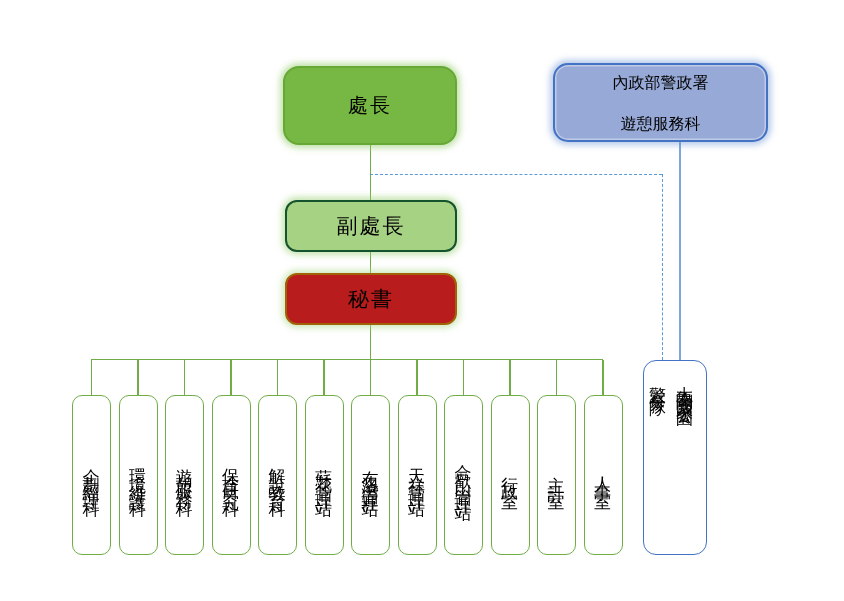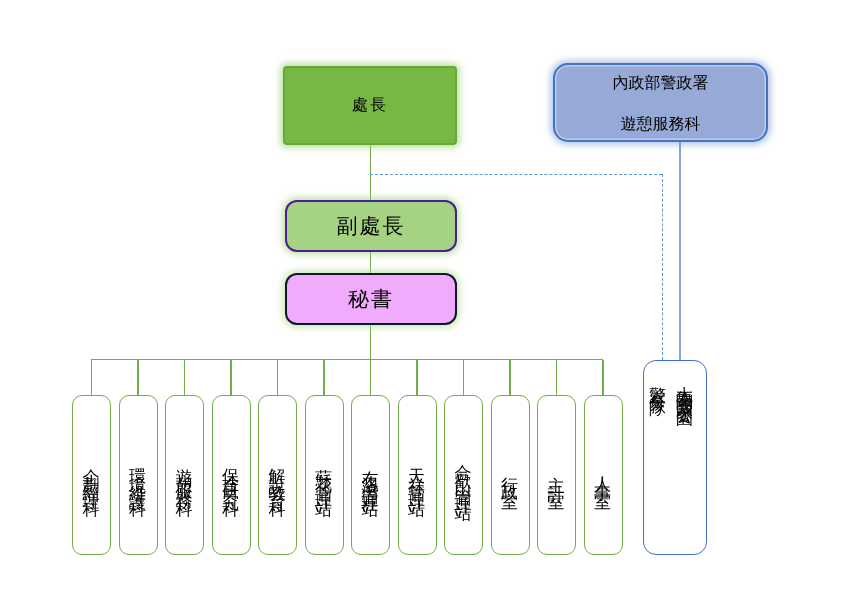--- a/index.html
+++ b/index.html
@@ -18,48 +18,48 @@
     align-items: center;
     justify-content: center;
     text-align: center;
     gap: 20px;
   }
   
   .chief {
     left: 283px; top: 66px; width: 174px; height: 79px;
     background: #76B843;
     border: 2px solid #65A835;
-    border-radius: 4px;
+    border-radius: 16px;
     box-shadow: 0 0 6px 3px rgba(139, 200, 94, 0.55);
-    font-size: 16px;
+    font-size: 20px;
     letter-spacing: 2px;
   }
   .police-hq {
     left: 553px; top: 63px; width: 215px; height: 79px;
     background: #97A9D6;
     border: 2px solid #4472C4;
     border-radius: 15px;
     box-shadow: 0 0 6px 3px rgba(110, 150, 215, 0.5), inset 0 0 0 1.5px rgba(255,255,255,0.4);
     font-size: 16px;
     line-height: 21px;
     flex-direction: column;
   }
   .deputy {
     left: 285px; top: 200px; width: 172px; height: 52px;
     background: #A6D283;
-    border: 2px solid #4c1d95;
+    border: 2px solid #14532d;
     border-radius: 12px;
     box-shadow: 0 0 6px 3px rgba(150, 205, 110, 0.55);
     font-size: 21px;
     letter-spacing: 2px;
   }
   .secretary {
     left: 285px; top: 273px; width: 172px; height: 52px;
-    background: #f0abfc;
-    border: 2px solid #0f172a;
+    background: #b91c1c;
+    border: 2px solid #a16207;
     border-radius: 12px;
     box-shadow: 0 0 6px 3px rgba(170, 215, 135, 0.55);
     font-size: 21px;
     letter-spacing: 2px;
   }
   
   .vline { position: absolute; width: 1.5px; background: #70AD47; }
   .conn-chief-deputy    { left: 369.5px; top: 145px; height: 55px; }
   .conn-deputy-secretary{ left: 369.5px; top: 252px; height: 21px; }
   .conn-secretary-bus   { left: 369.5px; top: 325px; height: 35px; }

